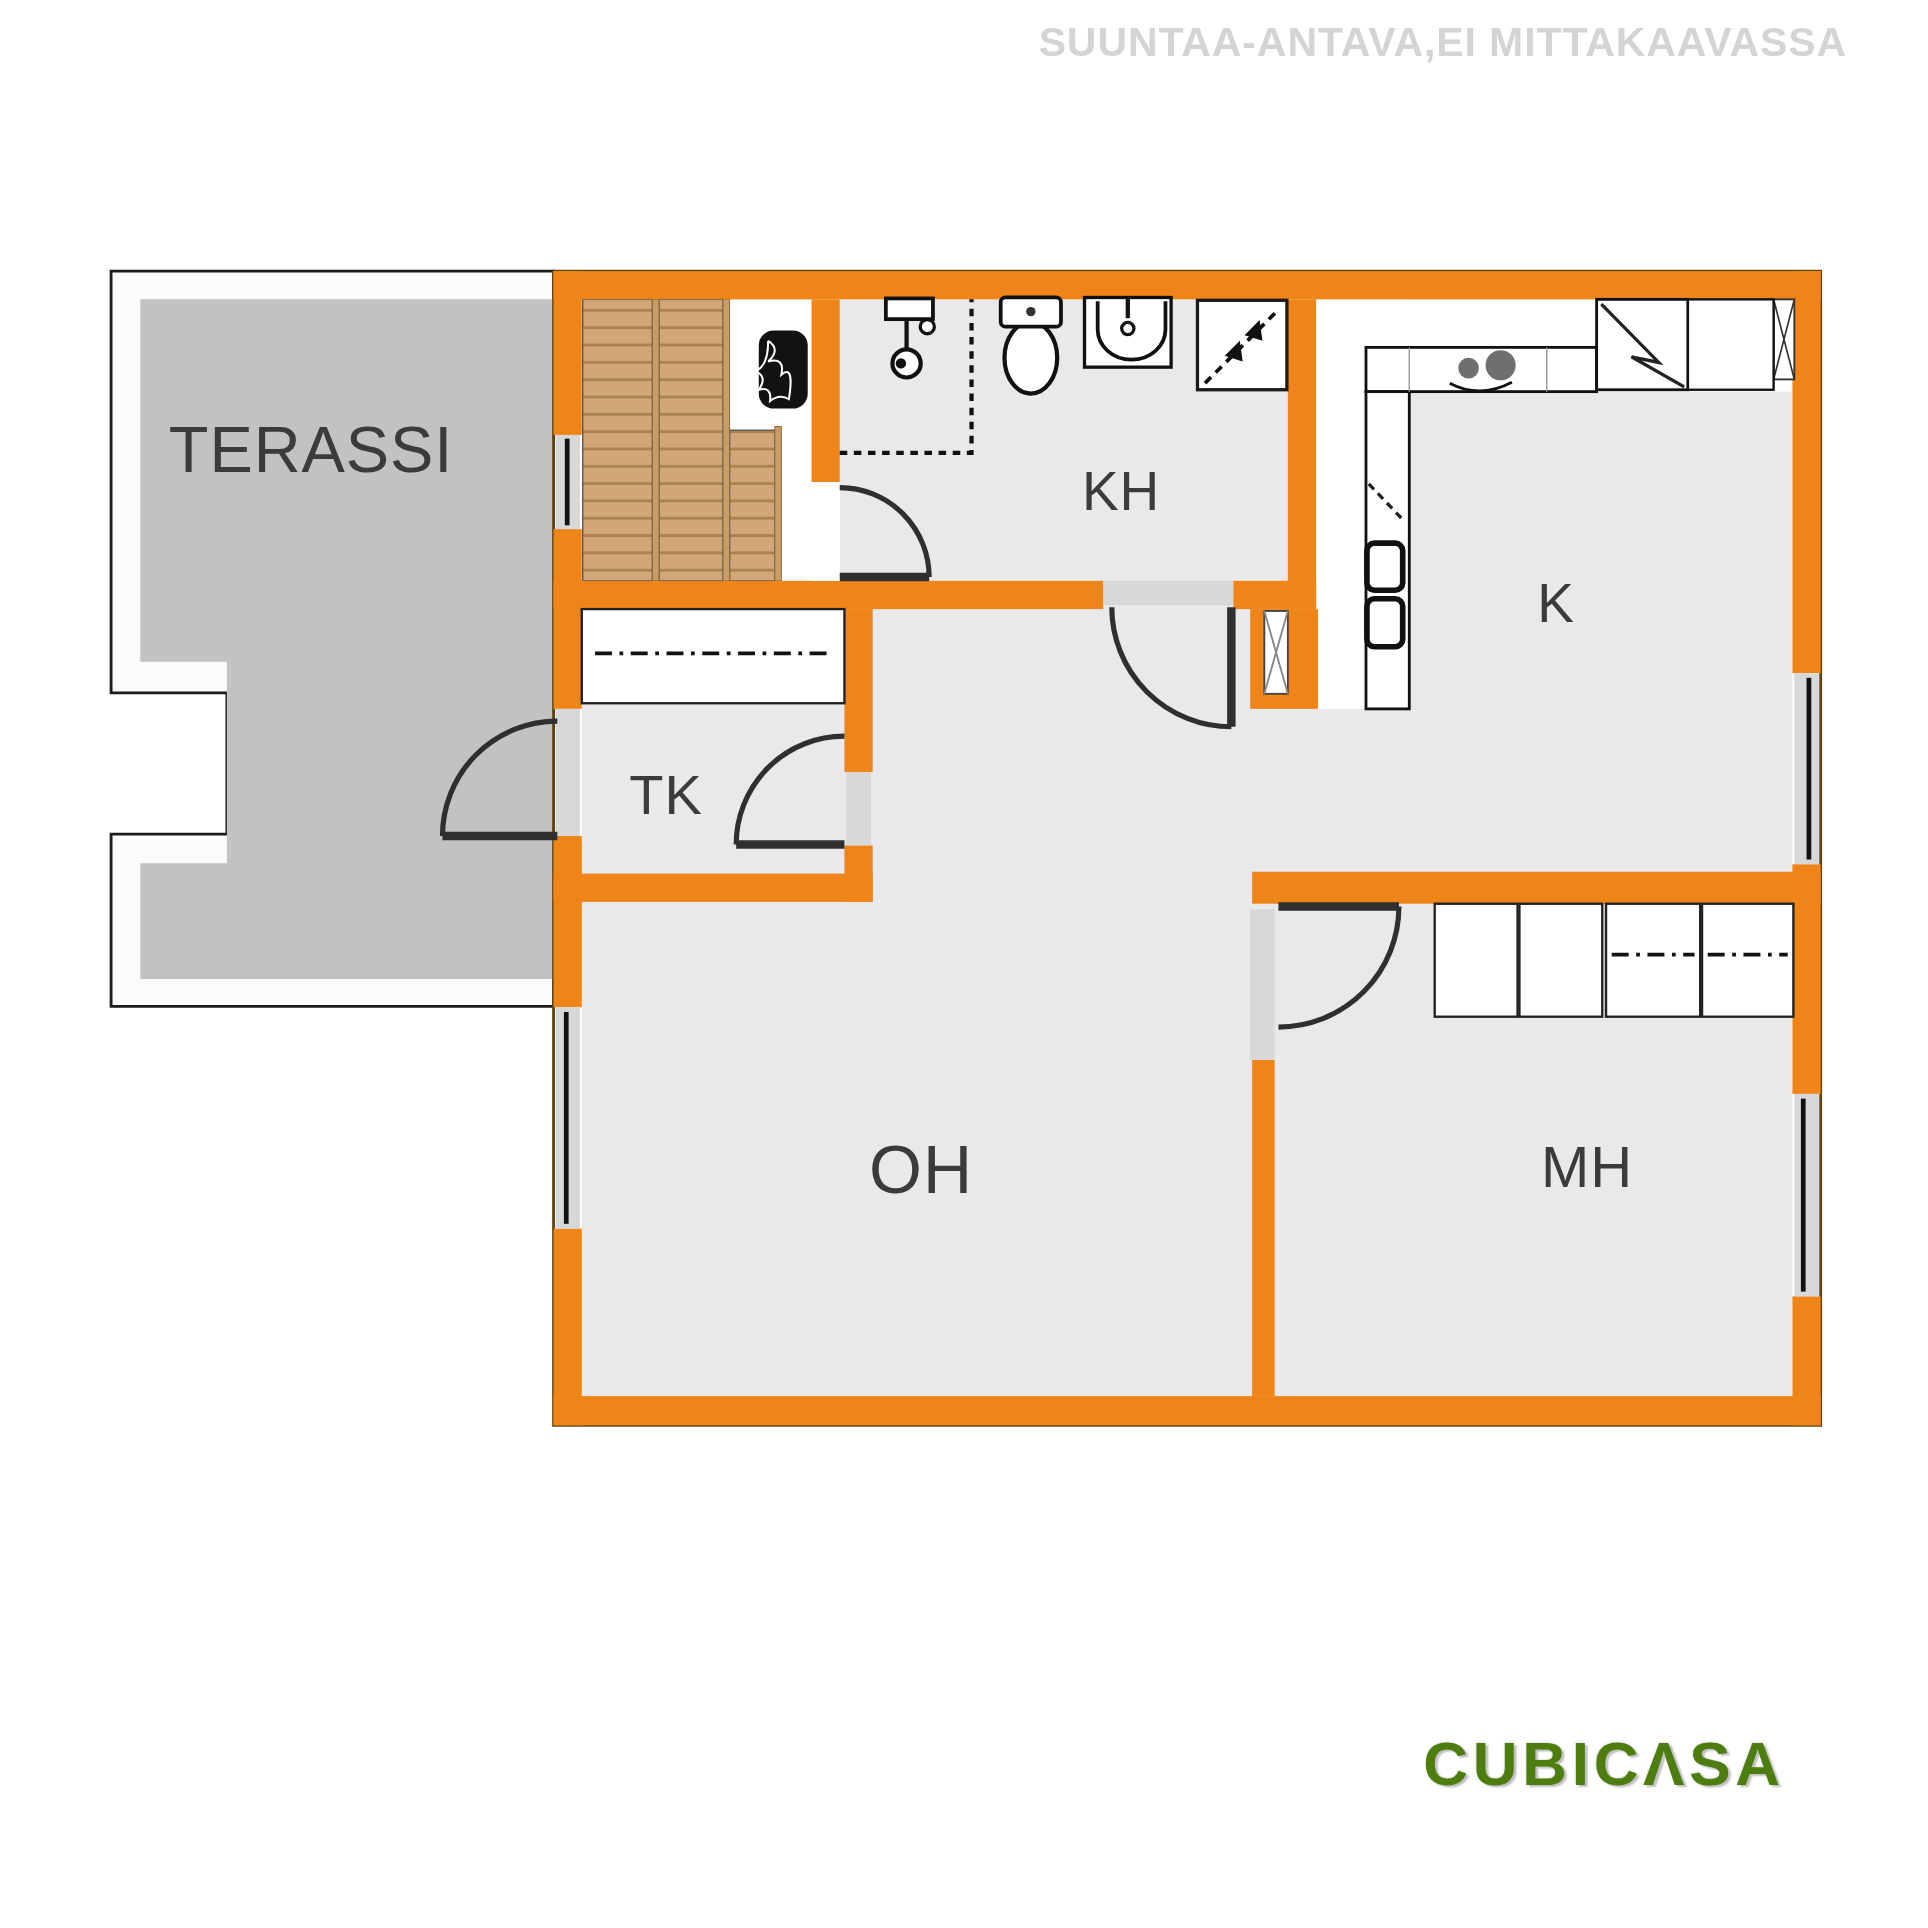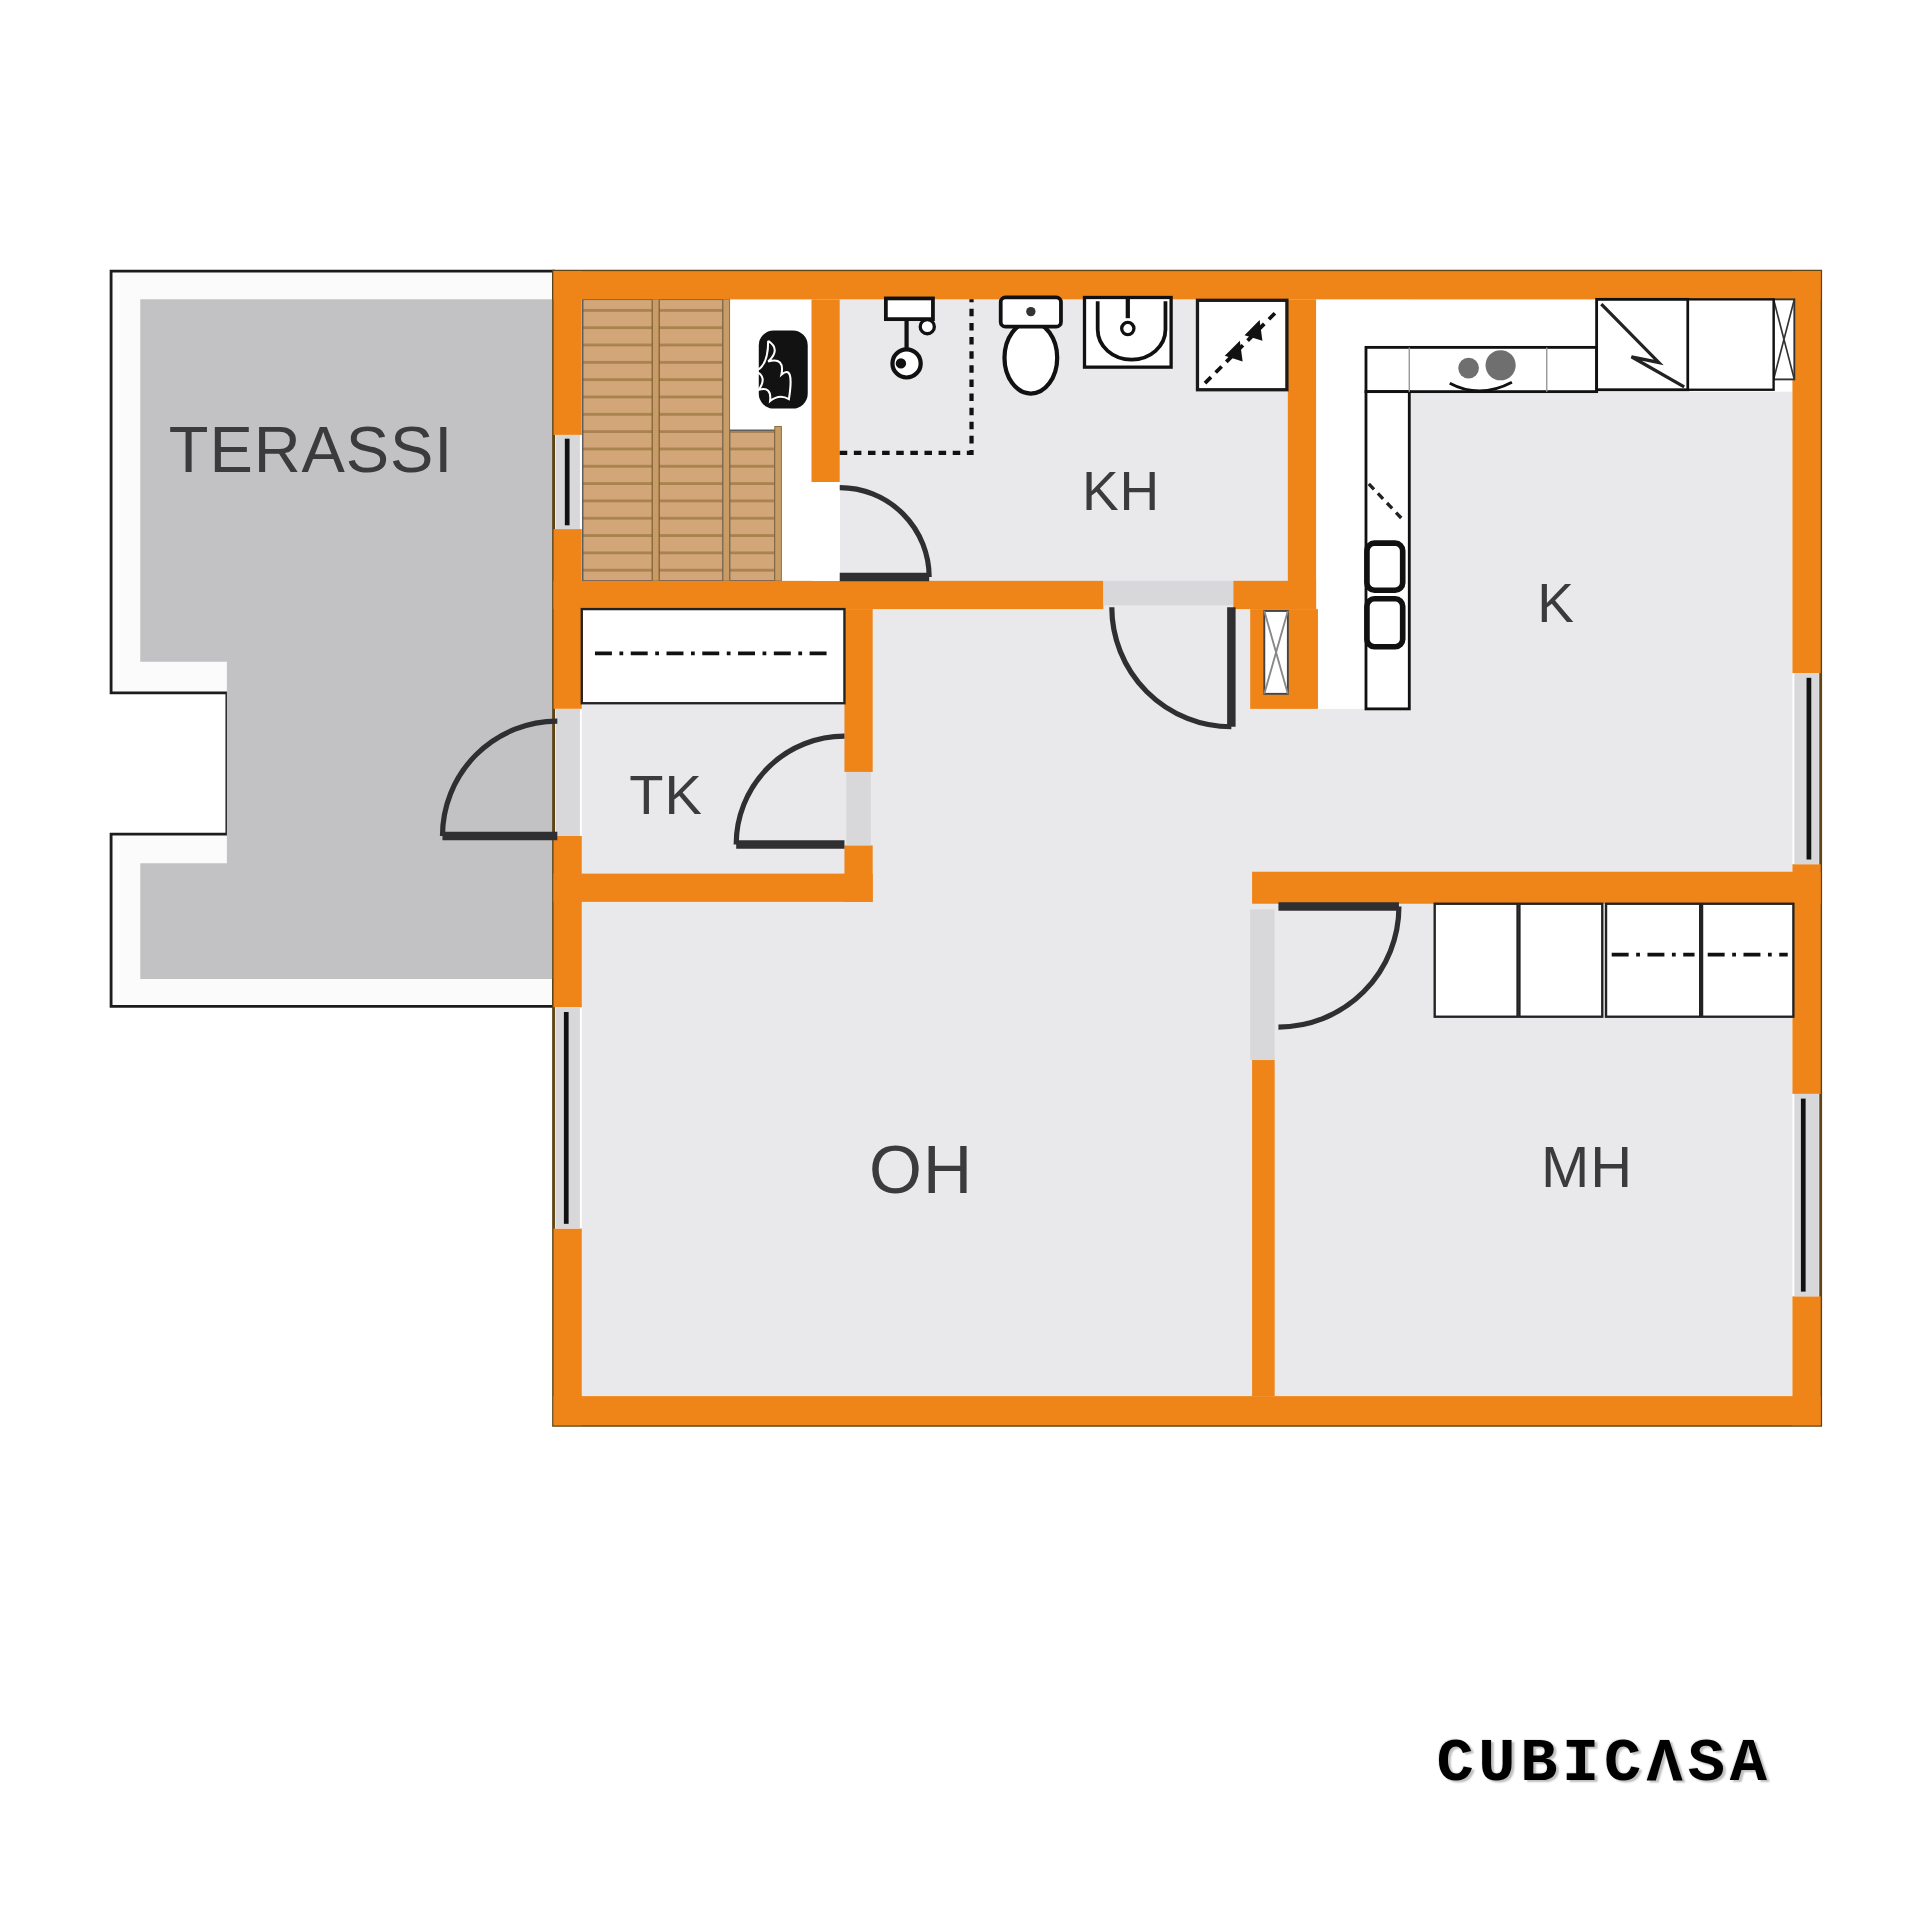--- a/index.html
+++ b/index.html
@@ -33,23 +33,23 @@
     color:#d4d4d4;letter-spacing:0.9px;
     font-family:"Liberation Sans", sans-serif;
     white-space:nowrap;
   }
   .watermark{
     position:absolute;
     left:1604px;top:1763px;
     transform:translate(-50%,-50%);
     font-size:62px;font-weight:bold;
     letter-spacing:4.7px;
-    color:#000000;
+    color:#4d7c0f;
     text-shadow:2.8px 2.8px 1.9px #bfbfbf, -0.9px -0.9px 0.9px #e9e9e9;
-    font-family:Liberation Mono, monospace;
+    font-family:Liberation Sans, sans-serif;
     white-space:nowrap;
   }
 </style>
 </head>
 <body>
 
 <div class="canvas">
 
   <svg class="plan-svg" viewBox="0 0 2048 2048">
     <defs>
@@ -226,20 +226,21 @@
         <rect x="1524" y="960" width="88" height="120" fill="#ffffff" stroke="#222222" stroke-width="2.5"></rect>
         <rect x="1614" y="960" width="88" height="120" fill="#ffffff" stroke="#222222" stroke-width="2.5"></rect>
         <rect x="1706" y="960" width="100" height="120" fill="#ffffff" stroke="#222222" stroke-width="2.5"></rect>
         <rect x="1808" y="960" width="97" height="120" fill="#ffffff" stroke="#222222" stroke-width="2.5"></rect>
         <path d="M1712,1014 H1800" stroke="#111111" stroke-width="4" stroke-dasharray="18 8 4 8" fill="none"></path>
         <path d="M1814,1014 H1899" stroke="#111111" stroke-width="4" stroke-dasharray="18 8 4 8" fill="none"></path>
       </g>
     </g>
   </svg>
 
+  <div class="disclaimer">SUUNTAA-ANTAVA,EI MITTAKAAVASSA</div>
 
   <div class="room-label lbl-terassi">TERASSI</div>
   <div class="room-label lbl-kh">KH</div>
   <div class="room-label lbl-k">K</div>
   <div class="room-label lbl-tk">TK</div>
   <div class="room-label lbl-oh">OH</div>
   <div class="room-label lbl-mh">MH</div>
 
   <div class="watermark">CUBICΛSA</div>
 </div>

